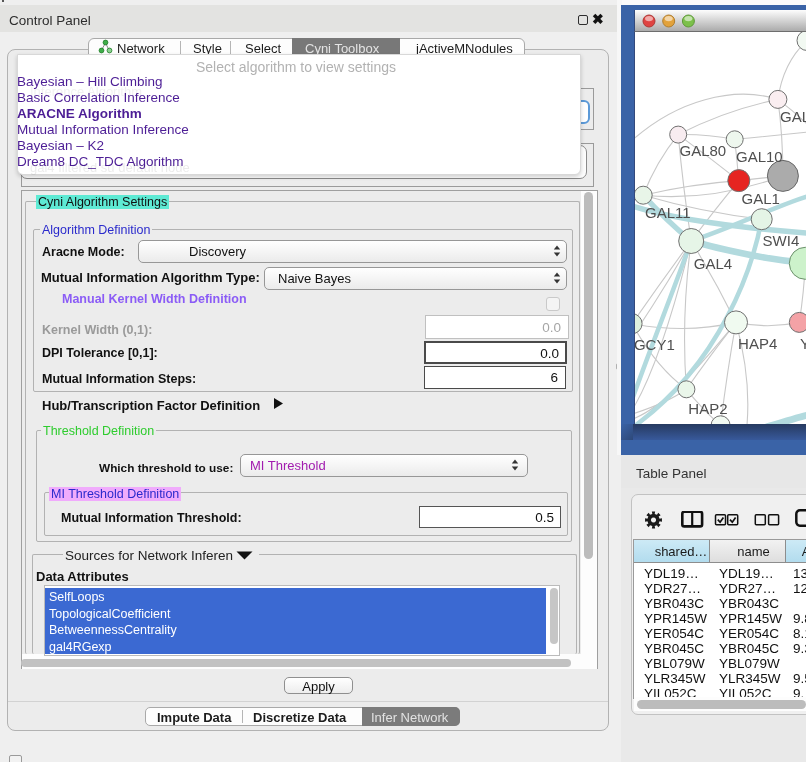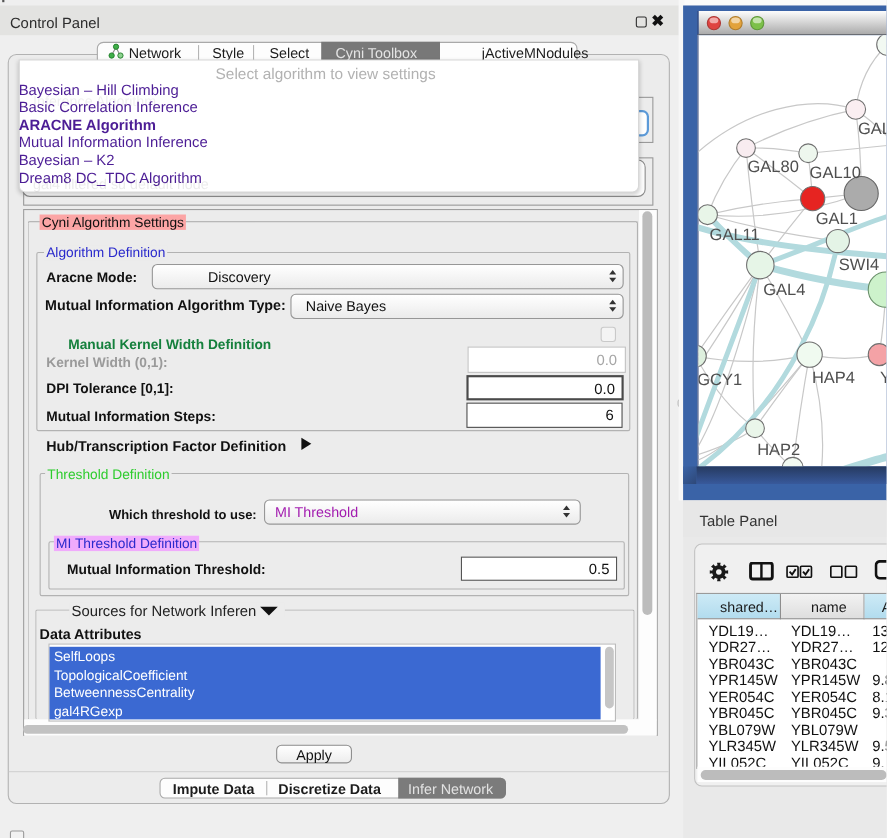--- a/index.html
+++ b/index.html
@@ -29,58 +29,58 @@
   <line x1="3.5" y1="11" x2="7.5" y2="4" stroke="#888" stroke-width="1"></line>
   <line x1="7.5" y1="4" x2="11" y2="11" stroke="#888" stroke-width="1"></line>
   <circle cx="7.5" cy="3.5" r="2.4" fill="#3fae49" stroke="#1c7b24" stroke-width="0.8"></circle>
   <circle cx="3.5" cy="11.5" r="2.4" fill="#3fae49" stroke="#1c7b24" stroke-width="0.8"></circle>
   <circle cx="11.5" cy="11.5" r="2.4" fill="#8cd28f" stroke="#1c7b24" stroke-width="0.8"></circle>
 </svg>
 <div class="abs" style="left:117px;top:41px;font-size:13px;color:#1c1c1c;">Network</div>
 <div class="abs" style="left:193px;top:41px;font-size:13px;color:#1c1c1c;">Style</div>
 <div class="abs" style="left:245px;top:41px;font-size:13px;color:#1c1c1c;">Select</div>
 <div class="abs" style="left:305px;top:41px;font-size:13px;color:#e4e4e4;">Cyni Toolbox</div>
-<div class="abs" style="left:416px;top:41px;font-size:13px;color:#1c1c1c;margin-left:22px;">jActiveMNodules</div>
+<div class="abs" style="left:416px;top:41px;font-size:13px;color:#1c1c1c;">jActiveMNodules</div>
 
 <div class="abs" style="left:21px;top:88px;width:573px;height:42px;border:1px solid #9a9a9a;box-sizing:border-box;"></div>
 <div class="abs" style="left:300px;top:100px;width:290px;height:24px;border:2.5px solid #5c9ad8;border-radius:6px;background:#fff;box-sizing:border-box;"></div>
 <div class="abs" style="left:21px;top:143px;width:573px;height:44px;border:1px solid #9a9a9a;box-sizing:border-box;"></div>
 <div class="abs" style="left:20px;top:145px;width:567px;height:34px;border:1.5px solid #8a8a8a;border-radius:7px;background:#fdfdfd;box-sizing:border-box;"></div>
 
 <div class="abs" style="left:20.5px;top:190px;width:577px;height:479px;border:1px solid #9f9f9f;background:#ececec;box-sizing:border-box;"></div>
 
 <div class="abs" style="left:581px;top:191px;width:16px;height:464px;background:#fdfdfd;"></div>
 <div class="abs" style="left:584px;top:192px;width:9px;height:367px;background:#bcbcbc;border-radius:4.5px;"></div>
 
 <div class="abs" style="left:21.5px;top:654px;width:575px;height:14.5px;background:#fdfdfd;"></div>
 <div class="abs" style="left:21px;top:659px;width:550px;height:7.5px;background:#c2c2c2;border-radius:4px;"></div>
 
 <div class="abs" style="left:25px;top:201px;width:555px;height:453px;border:1px solid #b2b2b2;border-bottom:none;border-radius:2px;box-sizing:border-box;"></div>
-<div class="abs" style="left:36px;top:195px;font-size:12.5px;color:#111;background:#fca5a5;padding:0 2px;">Cyni Algorithm Settings</div>
+<div class="abs" style="left:36px;top:195px;font-size:12.5px;color:#111;background:#5eead4;padding:0 2px;">Cyni Algorithm Settings</div>
 
 <div class="abs" style="left:33px;top:229px;width:540px;height:163px;border:1px solid #b2b2b2;border-radius:2px;box-sizing:border-box;"></div>
 <div class="abs" style="left:40px;top:223px;font-size:12.5px;color:#2a2acc;background:#ececec;padding:0 2px;text-align:center;">Algorithm Definition</div>
 
 <div class="abs b" style="left:42px;top:245px;font-size:12.5px;color:#111;">Aracne Mode:</div>
 <div class="abs combo" style="left:138px;top:240px;width:429px;height:23px;"></div>
 <div class="abs" style="left:153px;top:244px;font-size:13px;color:#111;margin-left:36px;">Discovery</div>
 <svg class="abs" style="left:553px;top:245px;" width="8" height="12">
     <polygon points="4,0.5 7.2,4.6 0.8,4.6" fill="#333"></polygon>
     <polygon points="4,11.5 7.2,7.4 0.8,7.4" fill="#333"></polygon>
   </svg>
 
 <div class="abs b" style="left:41px;top:269.5px;font-size:13px;color:#111;">Mutual Information Algorithm Type:</div>
 <div class="abs combo" style="left:264px;top:267px;width:303px;height:23px;"></div>
 <div class="abs" style="left:278px;top:271px;font-size:13px;color:#111;">Naive Bayes</div>
 <svg class="abs" style="left:553px;top:272px;" width="8" height="12">
     <polygon points="4,0.5 7.2,4.6 0.8,4.6" fill="#333"></polygon>
     <polygon points="4,11.5 7.2,7.4 0.8,7.4" fill="#333"></polygon>
   </svg>
 
-<div class="abs b" style="left:42px;top:306px;font-size:12.5px;color:#15803d;padding-left:20px;">Manual Kernel Width Definition</div>
+<div class="abs b" style="left:42px;top:292px;font-size:12.5px;color:#8b5cf6;padding-left:20px;">Manual Kernel Width Definition</div>
 <div class="abs" style="left:546px;top:297px;width:14px;height:14px;border:1px solid #c9c9c9;border-radius:3px;background:#f4f4f4;box-sizing:border-box;"></div>
 
 <div class="abs b" style="left:42px;top:323px;font-size:12.5px;color:#9a9a9a;">Kernel Width (0,1):</div>
 <div class="abs" style="left:425px;top:315px;width:144px;height:24px;border:1px solid #c0c0c0;background:#fff;box-sizing:border-box;font-size:13.5px;color:#a6a6a6;text-align:right;padding:4px 7px 0 0;">0.0</div>
 
 <div class="abs b" style="left:42px;top:346px;font-size:12.5px;color:#111;">DPI Tolerance [0,1]:</div>
 <div class="abs" style="left:424px;top:341px;width:143px;height:23px;border:2px solid #4a4a4a;background:#fff;box-sizing:border-box;font-size:13.5px;color:#111;text-align:right;padding:3px 6px 0 0;">0.0</div>
 
 <div class="abs b" style="left:42px;top:372px;font-size:12.5px;color:#111;">Mutual Information Steps:</div>
 <div class="abs" style="left:424px;top:366px;width:142px;height:23px;border:1.5px solid #4a4a4a;background:#fff;box-sizing:border-box;font-size:13.5px;color:#111;text-align:right;padding:3px 7px 0 0;">6</div>
@@ -114,21 +114,21 @@
   </svg>
 <div class="abs b" style="left:36px;top:569px;font-size:13px;color:#111;">Data Attributes</div>
 
 <div class="abs" style="left:44px;top:585px;width:516px;height:71px;border:1px solid #bbb;background:#fff;box-sizing:border-box;"></div>
 <div class="abs" style="left:45px;top:587.5px;width:501px;height:66.5px;background:#3b69d2;"></div>
 <div class="abs" style="left:49px;top:589px;font-size:12.5px;color:#fff;line-height:16.5px;">SelfLoops<br>TopologicalCoefficient<br>BetweennessCentrality<br>gal4RGexp</div>
 <div class="abs" style="left:550px;top:588px;width:8px;height:56px;background:#c6c6c6;border-radius:4px;"></div>
 
 <div class="abs" style="left:8px;top:700.5px;width:600px;height:1px;background:#d2d2d2;"></div>
 
-<div class="abs" style="left:251px;top:677px;width:69px;height:17px;border:1px solid #8f8f8f;border-radius:5px;background:linear-gradient(#ffffff,#ededed);box-sizing:border-box;text-align:center;font-size:13px;color:#111;padding-top:0.5px;">Apply</div>
+<div class="abs" style="left:284px;top:677px;width:69px;height:17px;border:1px solid #8f8f8f;border-radius:5px;background:linear-gradient(#ffffff,#ededed);box-sizing:border-box;text-align:center;font-size:13px;color:#111;padding-top:0.5px;">Apply</div>
 
 <div class="abs" style="left:145px;top:707px;width:315px;height:19px;background:#fdfdfd;border:1px solid #a9a9a9;border-radius:5px;box-sizing:border-box;"></div>
 <div class="abs" style="left:242px;top:710px;width:1px;height:13px;background:#b5b5b5;"></div>
 <div class="abs" style="left:362px;top:707px;width:98px;height:19px;background:#7b7b7b;border-radius:0 5px 5px 0;"></div>
 <div class="abs b" style="left:157px;top:710px;font-size:13px;color:#1c1c1c;">Impute Data</div>
 <div class="abs b" style="left:253px;top:710px;font-size:13px;color:#1c1c1c;">Discretize Data</div>
 <div class="abs" style="left:371px;top:710px;font-size:13px;color:#e2e2e2;">Infer Network</div>
 
 <div class="abs" style="left:9px;top:755px;width:13px;height:12px;border:1.5px solid #9a9a9a;background:#f2f2f2;border-radius:2px;box-sizing:border-box;"></div>
 

